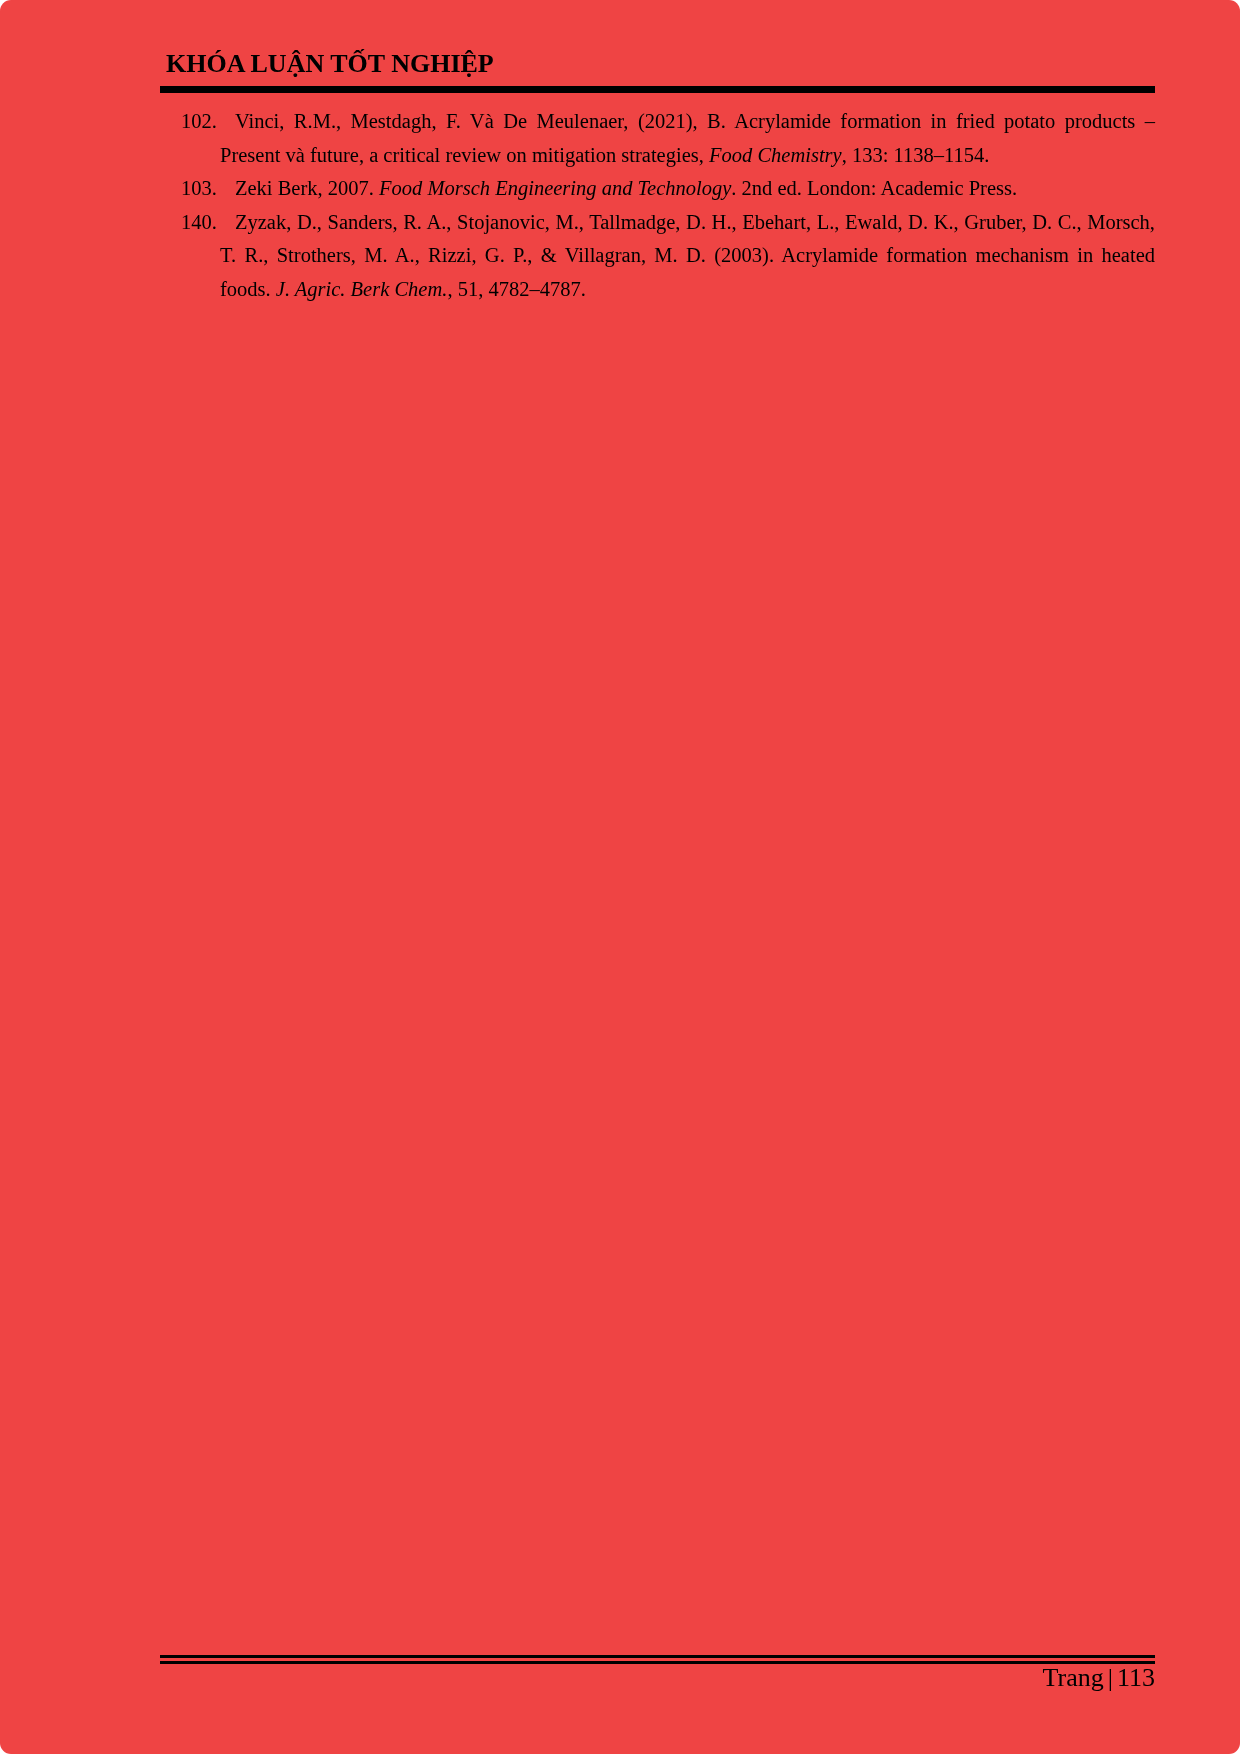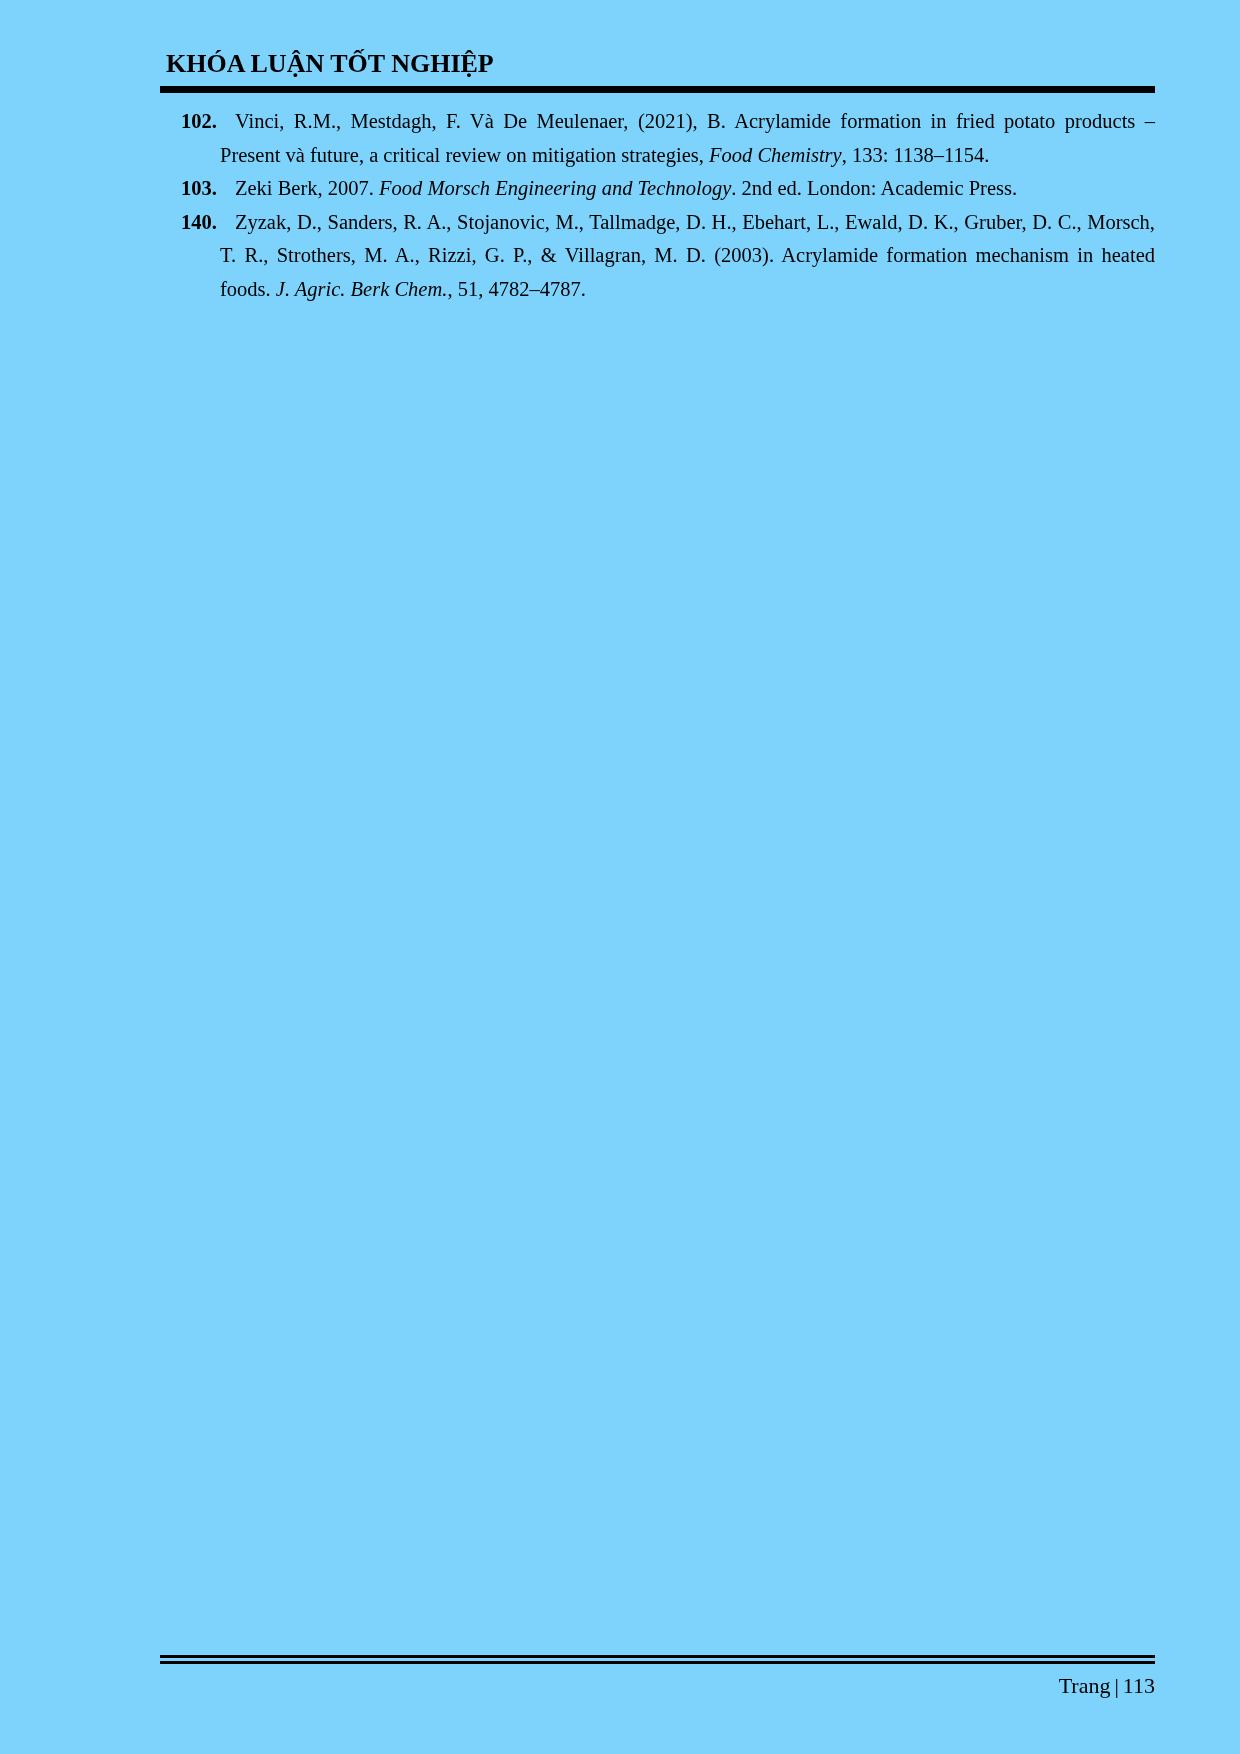--- a/index.html
+++ b/index.html
@@ -4,24 +4,25 @@
 <style>
   html, body {
     margin: 0;
     padding: 0;
     background: #ffffff;
   }
   .page {
     position: relative;
     width: 1240px;
     height: 1754px;
-    background: #7dd3fc;
+    background: #ef4444;
     font-family: "Liberation Serif", "DejaVu Serif", serif;
     color: #000000;
     overflow: hidden;
+    border-radius: 11px;
   }
 
   
   .header {
     position: absolute;
     top: 48px;
     left: 160px;
     width: 995px;
   }
   .header-row {
@@ -55,40 +56,39 @@
     padding: 0 0 0 21px;
   }
   li.ref {
     padding-left: 39px;
     text-align: justify;
   }
   li.ref .num {
     display: inline-block;
     width: 54px;
     margin-left: -39px;
-    font-weight: bold;
+    font-weight: normal;
   }
   li.ref i { }
 
   
   .footer {
     position: absolute;
     top: 1655px;
     left: 160px;
     width: 995px;
   }
   .footer-rule {
     height: 3px;
     border-top: 3px solid #000000;
     border-bottom: 3px solid #000000;
   }
   .footer-text {
-    margin-top: 8px;
     text-align: right;
-    font-size: 22px;
+    font-size: 26px;
     line-height: 28px;
   }
   .footer-text .sep {
     display: inline-block;
     padding: 0 4px;
   }
 </style>
 </head>
 <body>
 

